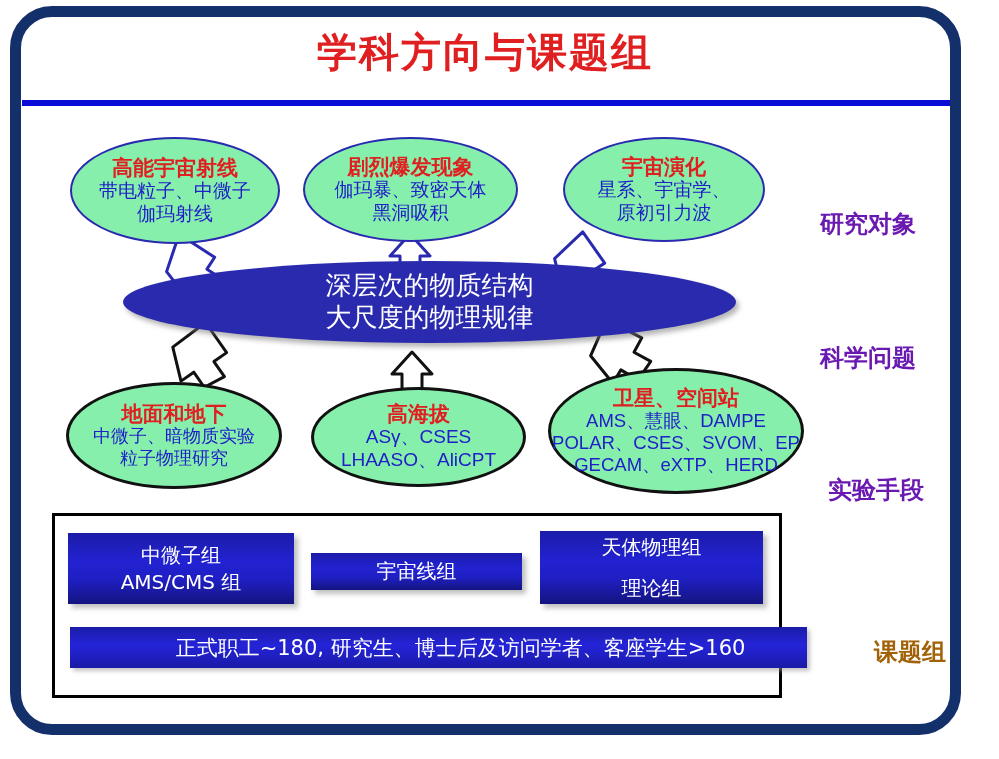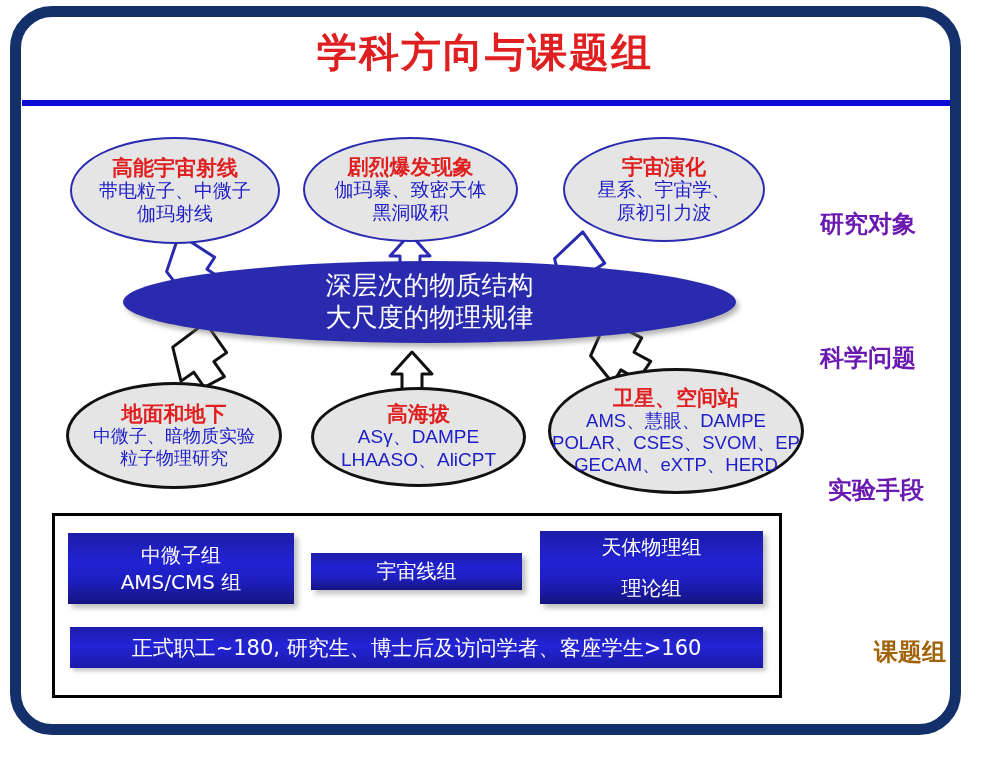--- a/index.html
+++ b/index.html
@@ -54,21 +54,21 @@
   
   .ellipse {
     position: absolute;
     box-sizing: border-box;
     border-radius: 50%;
     display: flex;
     flex-direction: column;
     align-items: center;
     justify-content: center;
     text-align: center;
-    background: #e5e5e5;
+    background: #86efac;
   }
   .ellipse.blue-outline { border: 2.5px solid #2a2ab0; }
   .ellipse.black-outline { border: 3px solid #111111; }
   .e-title {
     color: #e02020;
     font-weight: bold;
     font-size: 21px;
     line-height: 1.15;
     white-space: nowrap;
   }
@@ -169,20 +169,21 @@
     width: 693px;
     height: 41px;
     background: linear-gradient(to bottom, #1c1ca8 0%, #2424d8 45%, #1a1aa8 100%);
     color: #ffffff;
     display: flex;
     align-items: center;
     justify-content: center;
     font-size: 21px;
     box-shadow: 3px 3px 4px rgba(150,150,150,0.55);
     font-family: "DejaVu Sans", "Liberation Sans", sans-serif;
+    padding-left: 44px;
   }
 </style>
 </head>
 <body>
 
 <div id="slide">
 
   <div id="frame"></div>
 
   <div id="title">学科方向与课题组</div>
@@ -251,21 +252,21 @@
   </div>
 
   <div class="ellipse black-outline" id="ell-ground">
     <div class="e-title">地面和地下</div>
     <div class="e-body small">中微子、暗物质实验</div>
     <div class="e-body small">粒子物理研究</div>
   </div>
 
   <div class="ellipse black-outline" id="ell-altitude">
     <div class="e-title">高海拔</div>
-    <div class="e-body">ASγ、DAMPE</div>
+    <div class="e-body">ASγ、CSES</div>
     <div class="e-body">LHAASO、AliCPT</div>
   </div>
 
   <div class="ellipse black-outline" id="ell-satellite">
     <div class="e-title">卫星、空间站</div>
     <div class="e-body">AMS、慧眼、DAMPE</div>
     <div class="e-body overflow-line">POLAR、CSES、SVOM、EP</div>
     <div class="e-body">GECAM、eXTP、HERD</div>
   </div>
 

